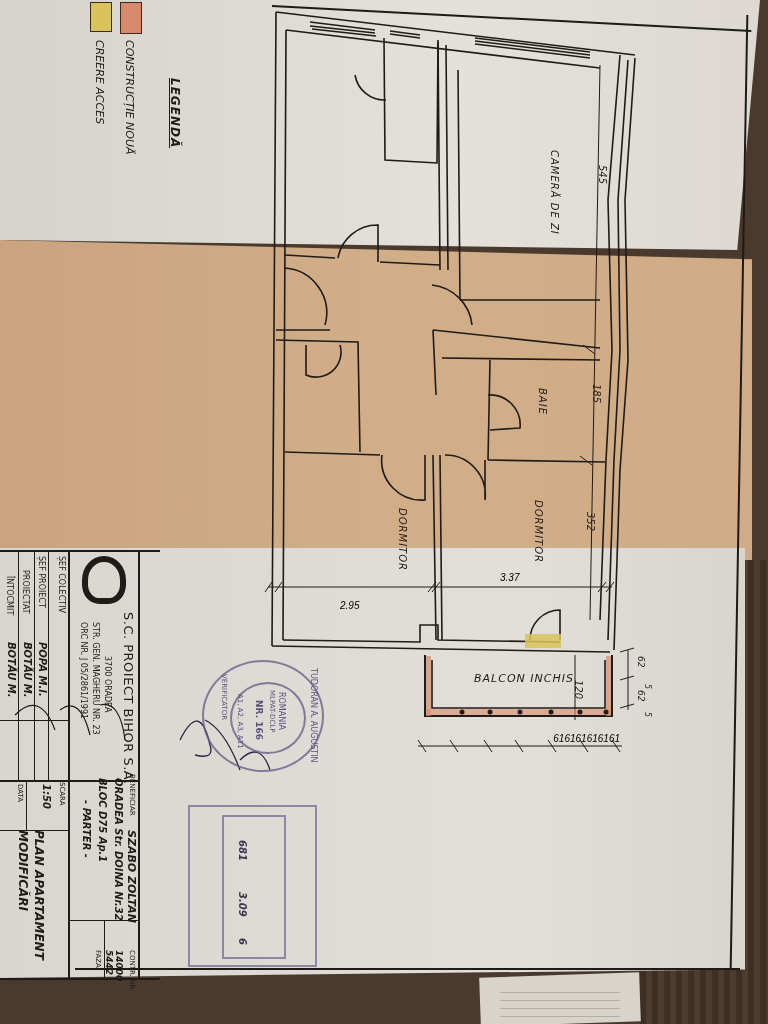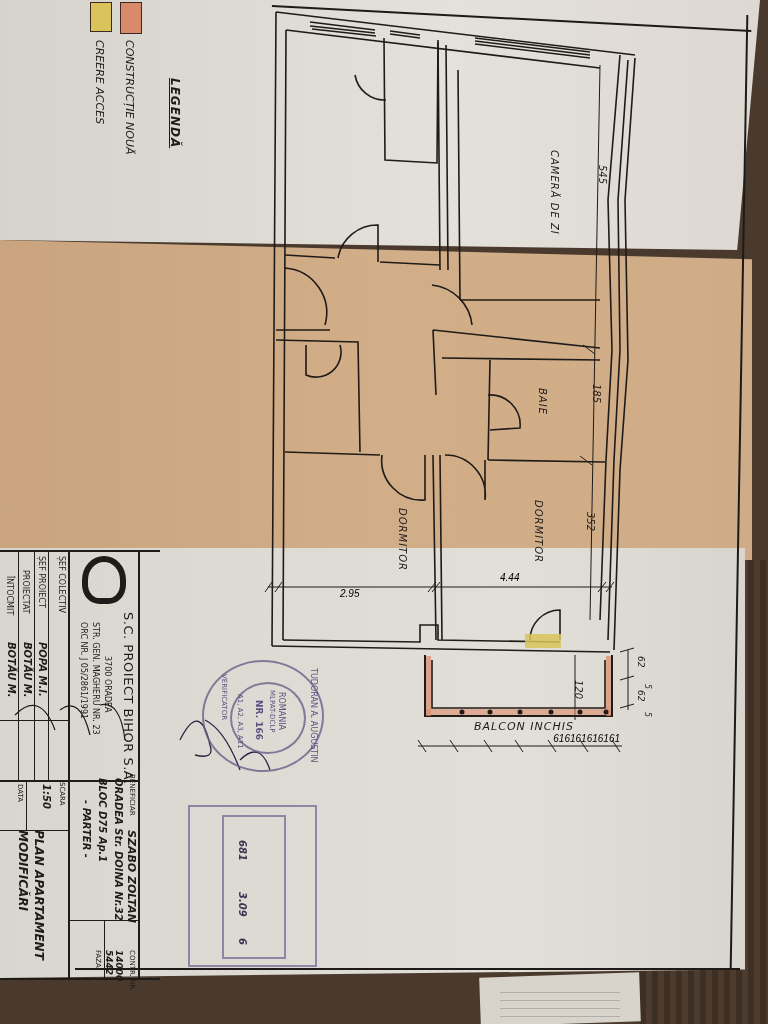--- a/index.html
+++ b/index.html
@@ -151,27 +151,27 @@
 <div class="swatch" style="left:120px;top:2px;width:20px;height:30px;background:#d98a6a;"></div>
 <div class="swatch" style="left:90px;top:2px;width:20px;height:28px;background:#d9c35a;"></div>
 <span class="rot legend-title">LEGENDĂ</span>
 <span class="rot legend-label" style="left:136px;top:40px;">CONSTRUCȚIE NOUĂ</span>
 <span class="rot legend-label" style="left:106px;top:40px;">CREERE ACCES</span>
 
 <span class="rot room-label" style="left:560px;top:150px;">CAMERĂ DE ZI</span>
 <span class="rot room-label" style="left:548px;top:388px;">BAIE</span>
 <span class="rot room-label" style="left:544px;top:500px;">DORMITOR</span>
 <span class="rot room-label" style="left:408px;top:508px;">DORMITOR</span>
-<span class="rot room-label" style="left:474px;top:672px;transform:none;font-size:11px;margin-top:48px;">BALCON INCHIS</span>
+<span class="rot room-label" style="left:474px;top:672px;transform:none;font-size:11px;">BALCON INCHIS</span>
 
 <span class="rot dim" style="left:608px;top:165px;">545</span>
 <span class="rot dim" style="left:602px;top:384px;">185</span>
 <span class="rot dim" style="left:596px;top:512px;">352</span>
-<span class="dim" style="position:absolute;left:340px;top:588px;font-style:italic;">2.95</span>
-<span class="dim" style="position:absolute;left:500px;top:572px;font-style:italic;">4.44</span>
+<span class="dim" style="position:absolute;left:340px;top:600px;font-style:italic;">2.95</span>
+<span class="dim" style="position:absolute;left:500px;top:572px;font-style:italic;">3.37</span>
 <span class="rot dim" style="left:584px;top:680px;">120</span>
 <div style="position:absolute;left:430px;top:733px;width:190px;display:flex;justify-content:flex-end;">
   <span class="dim" style="font-style:italic;">61</span>
   <span class="dim" style="font-style:italic;">61</span>
   <span class="dim" style="font-style:italic;">61</span>
   <span class="dim" style="font-style:italic;">61</span>
   <span class="dim" style="font-style:italic;">61</span>
   <span class="dim" style="font-style:italic;">61</span>
 </div>
 <span class="rot dim" style="left:646px;top:656px;font-size:9px;">62</span>

